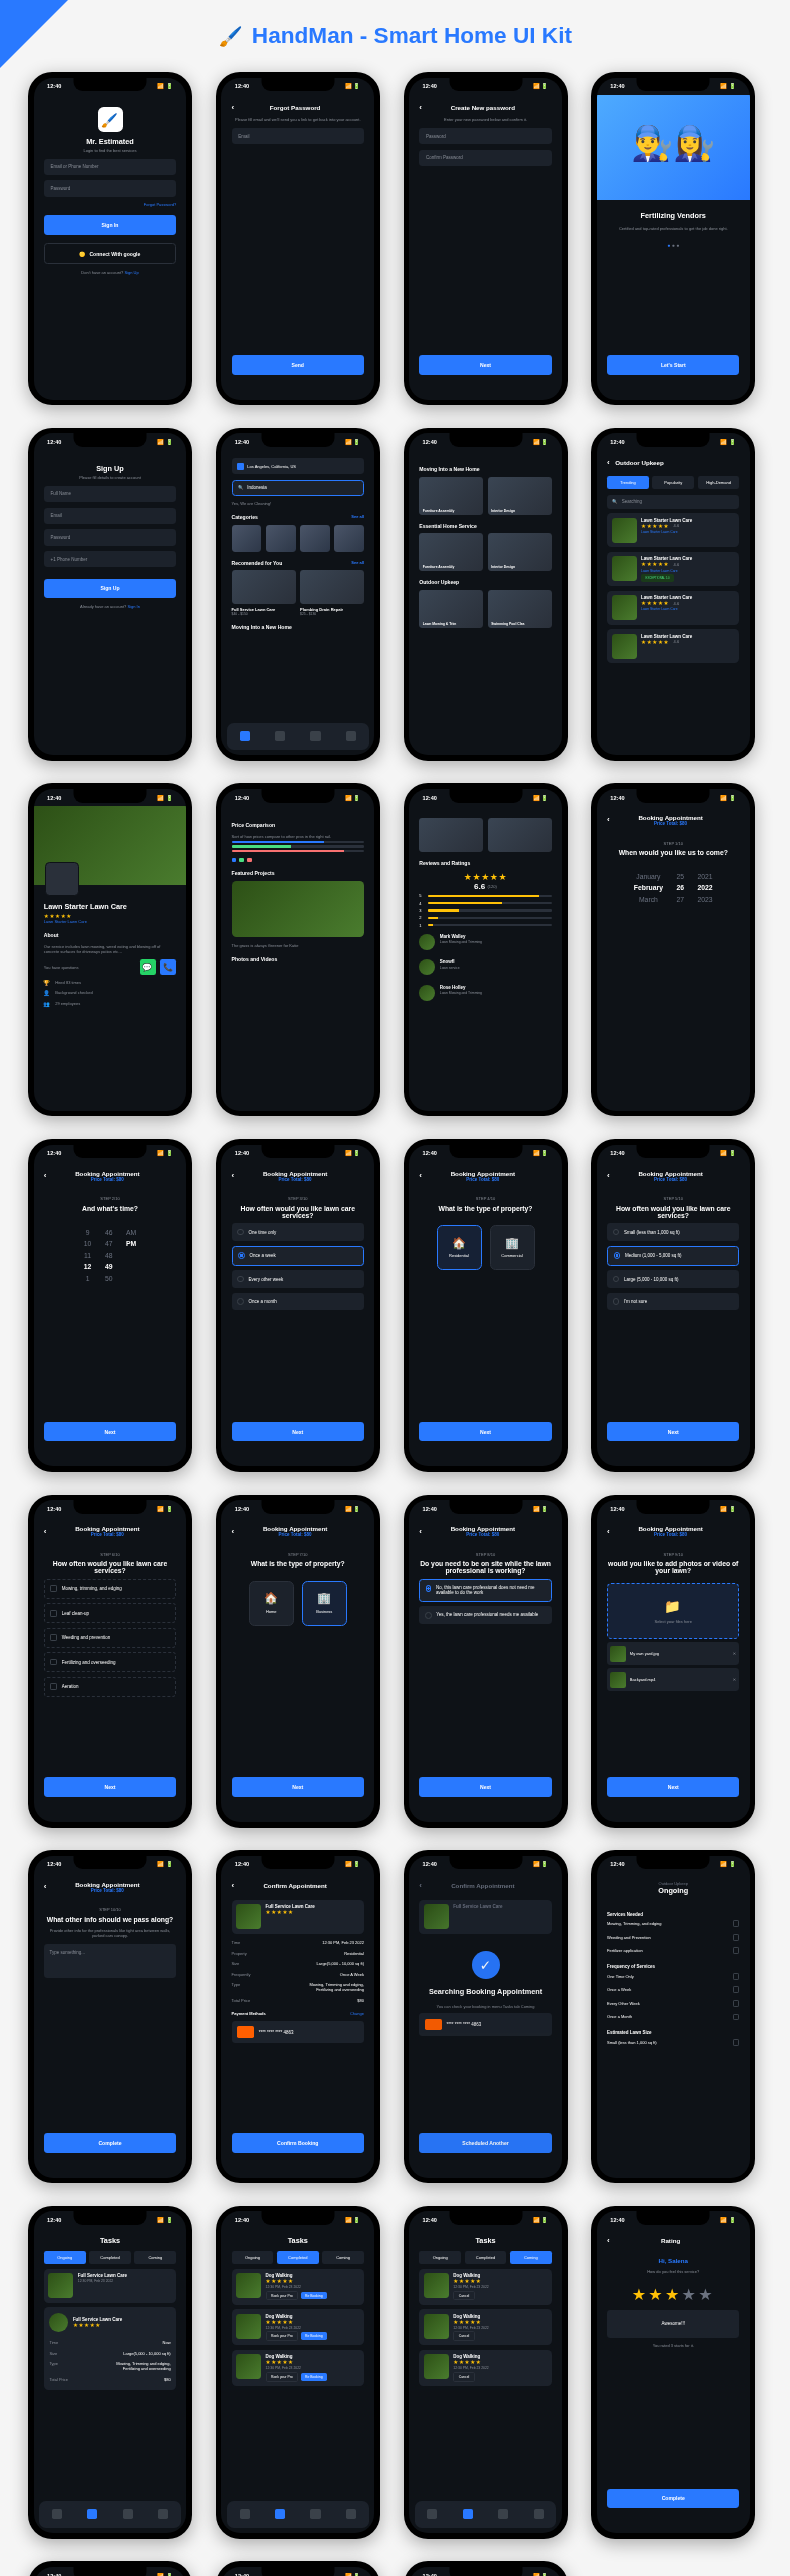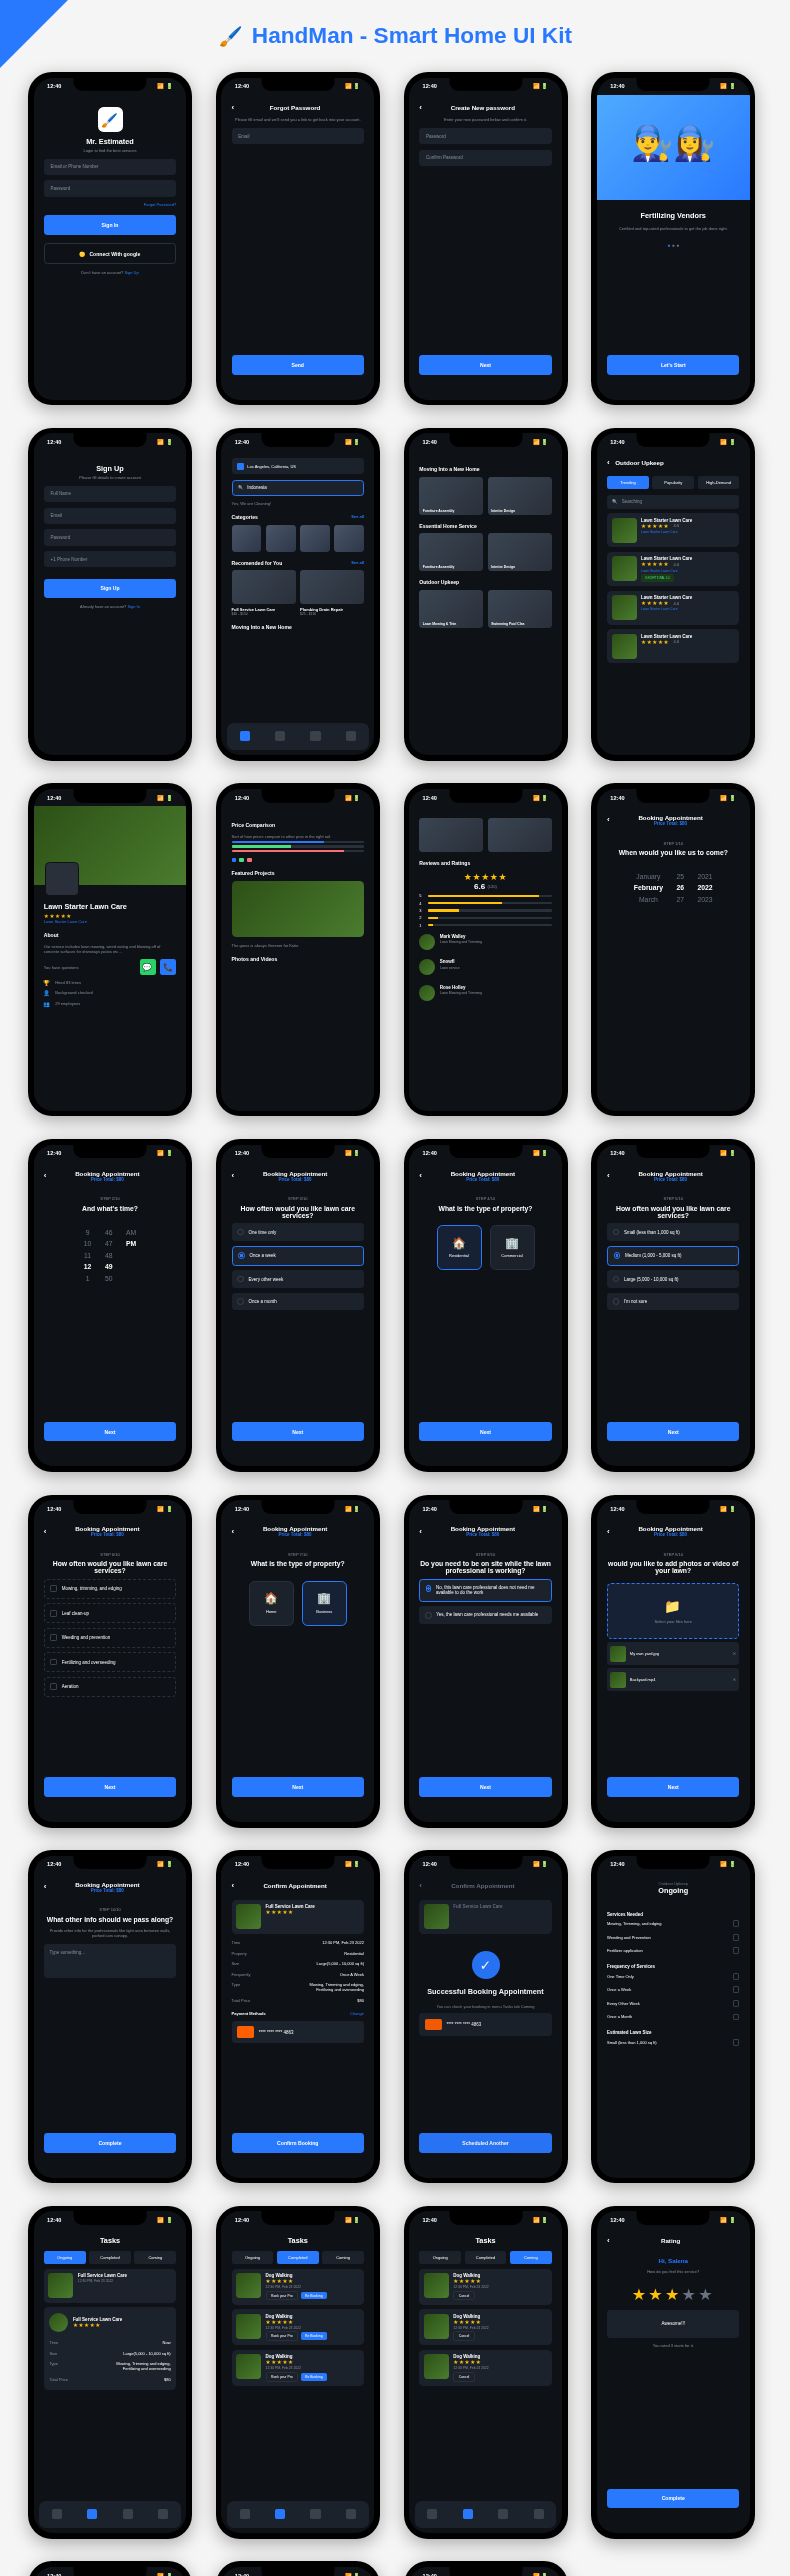--- a/index.html
+++ b/index.html
@@ -1066,21 +1066,21 @@
               <span style="margin:0 auto">Confirm Appointment</span>
               <span style="width:8px"></span>
             </div>
           <div class="list-item dim">
               <div class="li-img"></div>
               <div class="li-body">
                 <div class="li-title">Full Service Lawn Care</div>
               </div>
             </div>
           <div class="success-ico">✓</div>
-          <div class="h1 h-center">Successful Booking Appointment</div>
+          <div class="h1 h-center">Searching Booking Appointment</div>
           <div class="sub h-center mt">You can check your booking in menu Tasks tab Coming</div>
           <div class="cc-row mt-lg">
               <div class="cc-logo"></div>
               <span>**** **** **** 4863</span>
             </div>
           <div class="btn mt-auto">Scheduled Another</div>
         </div>
       </div>
     </div>
 

